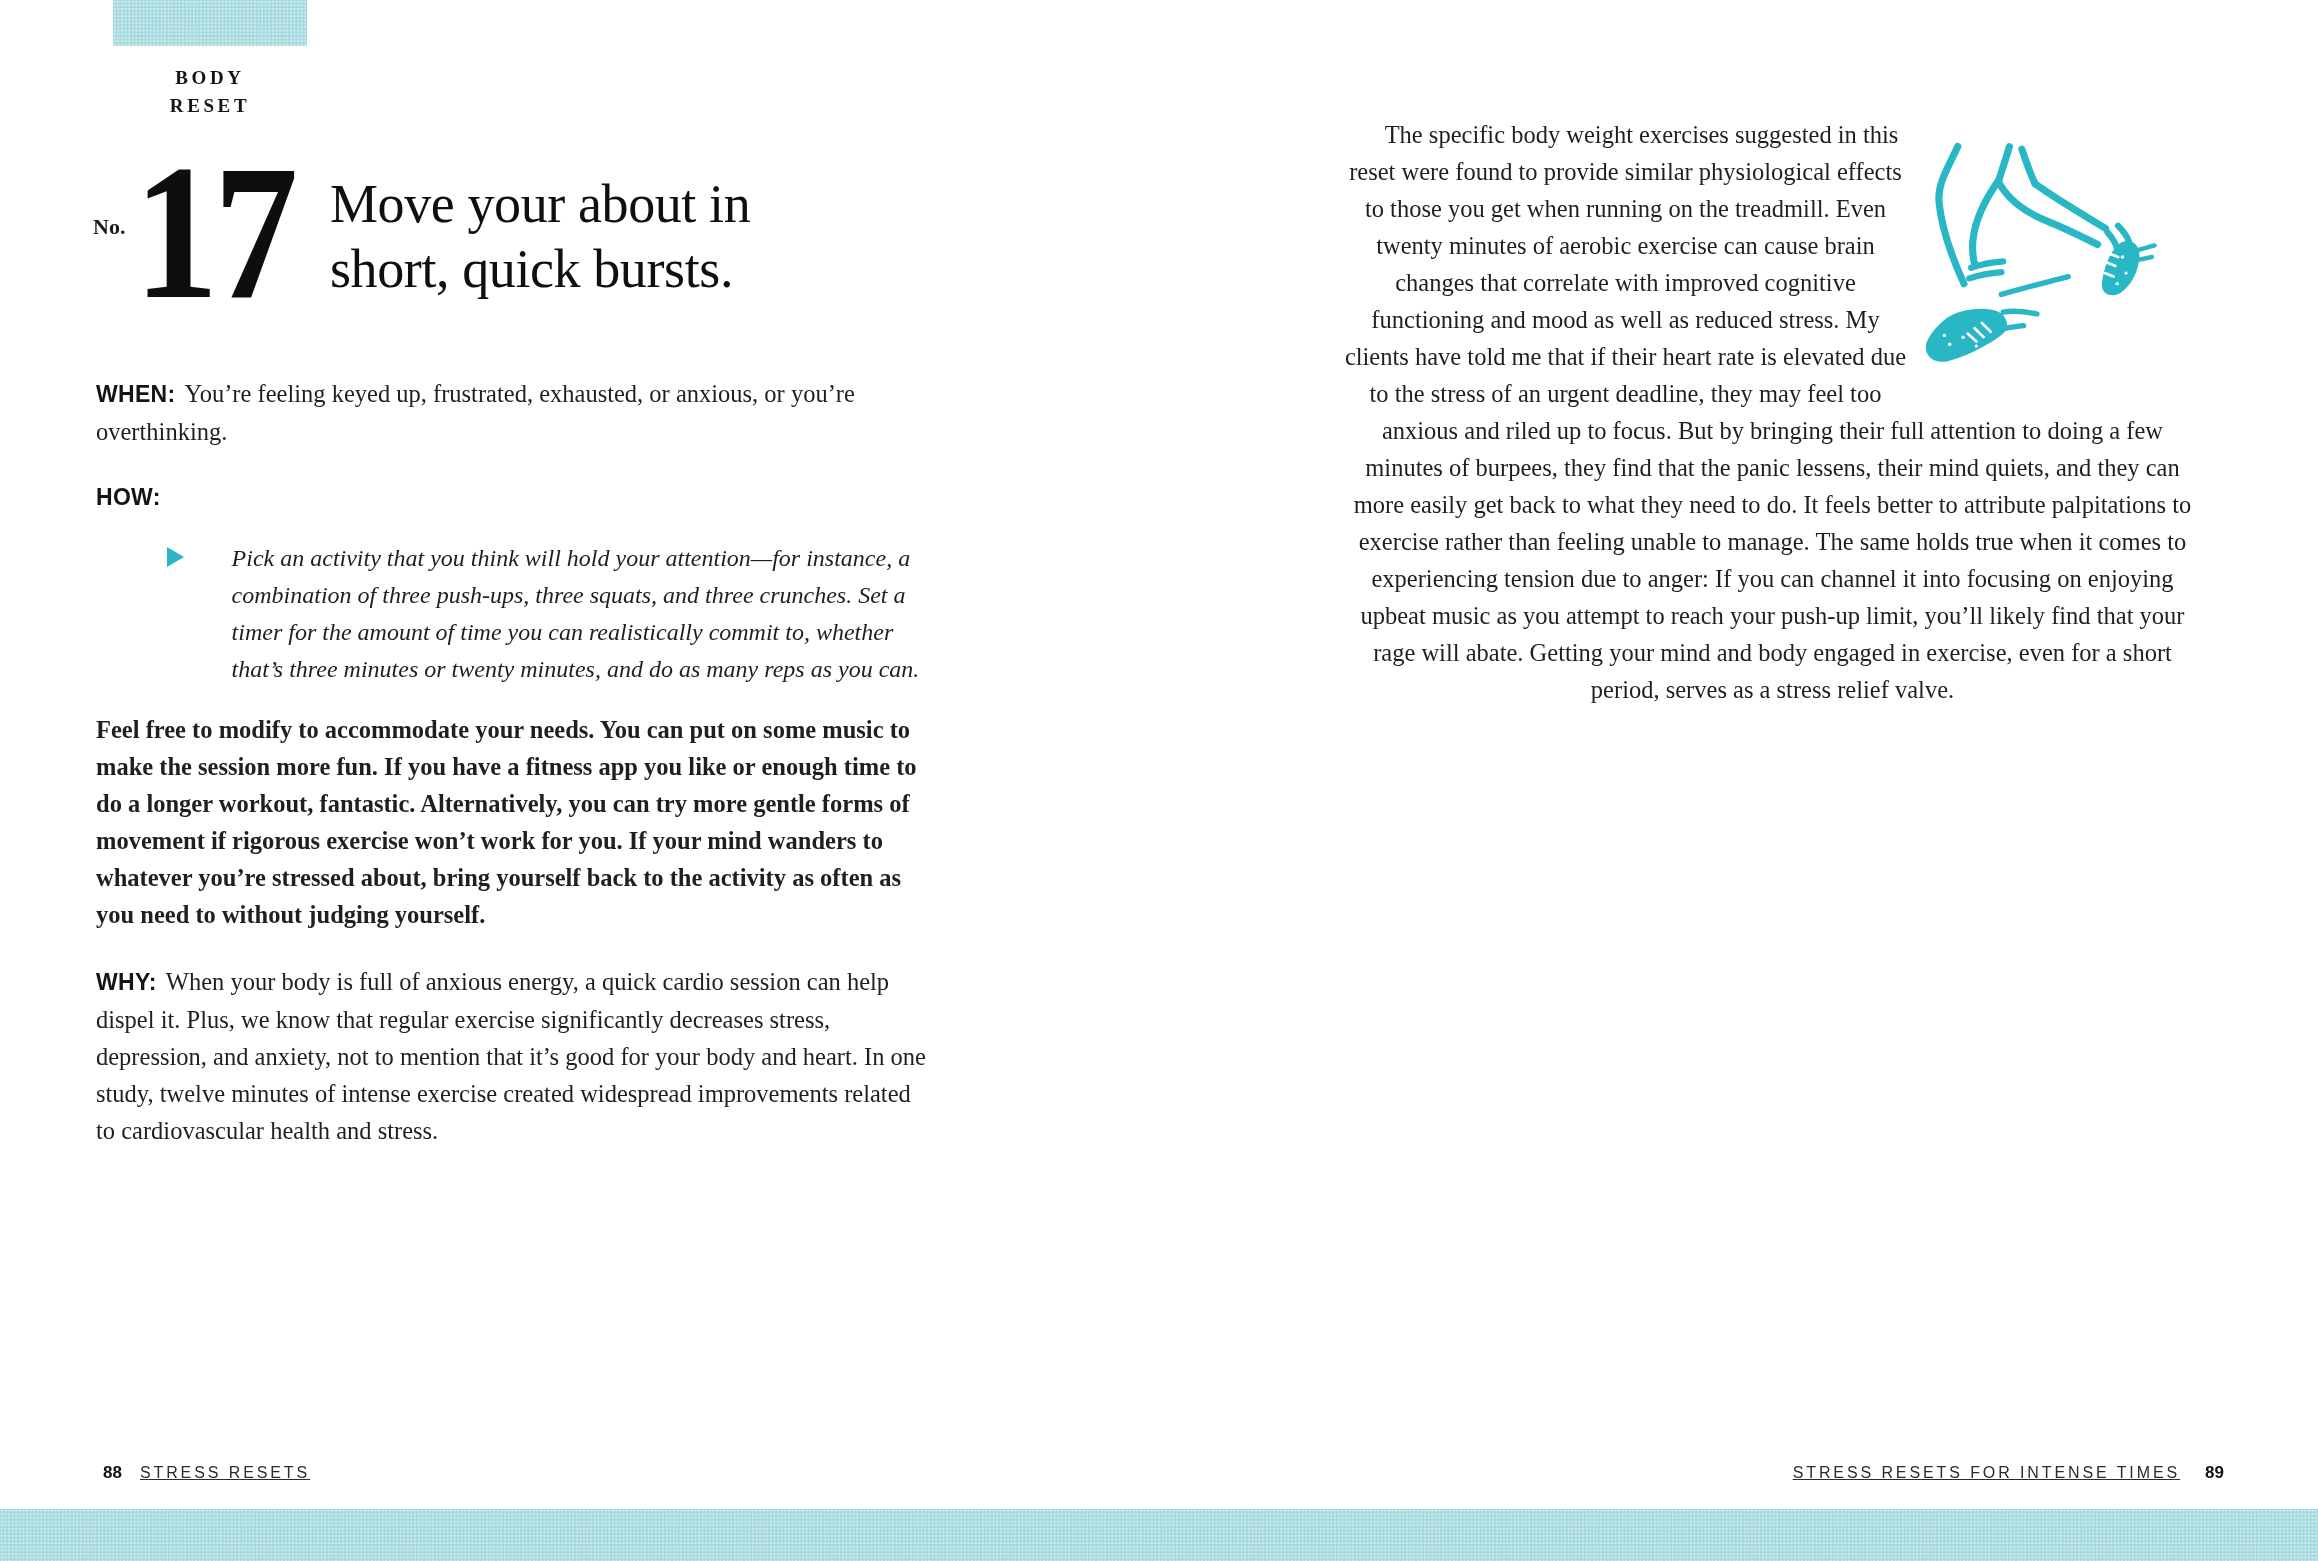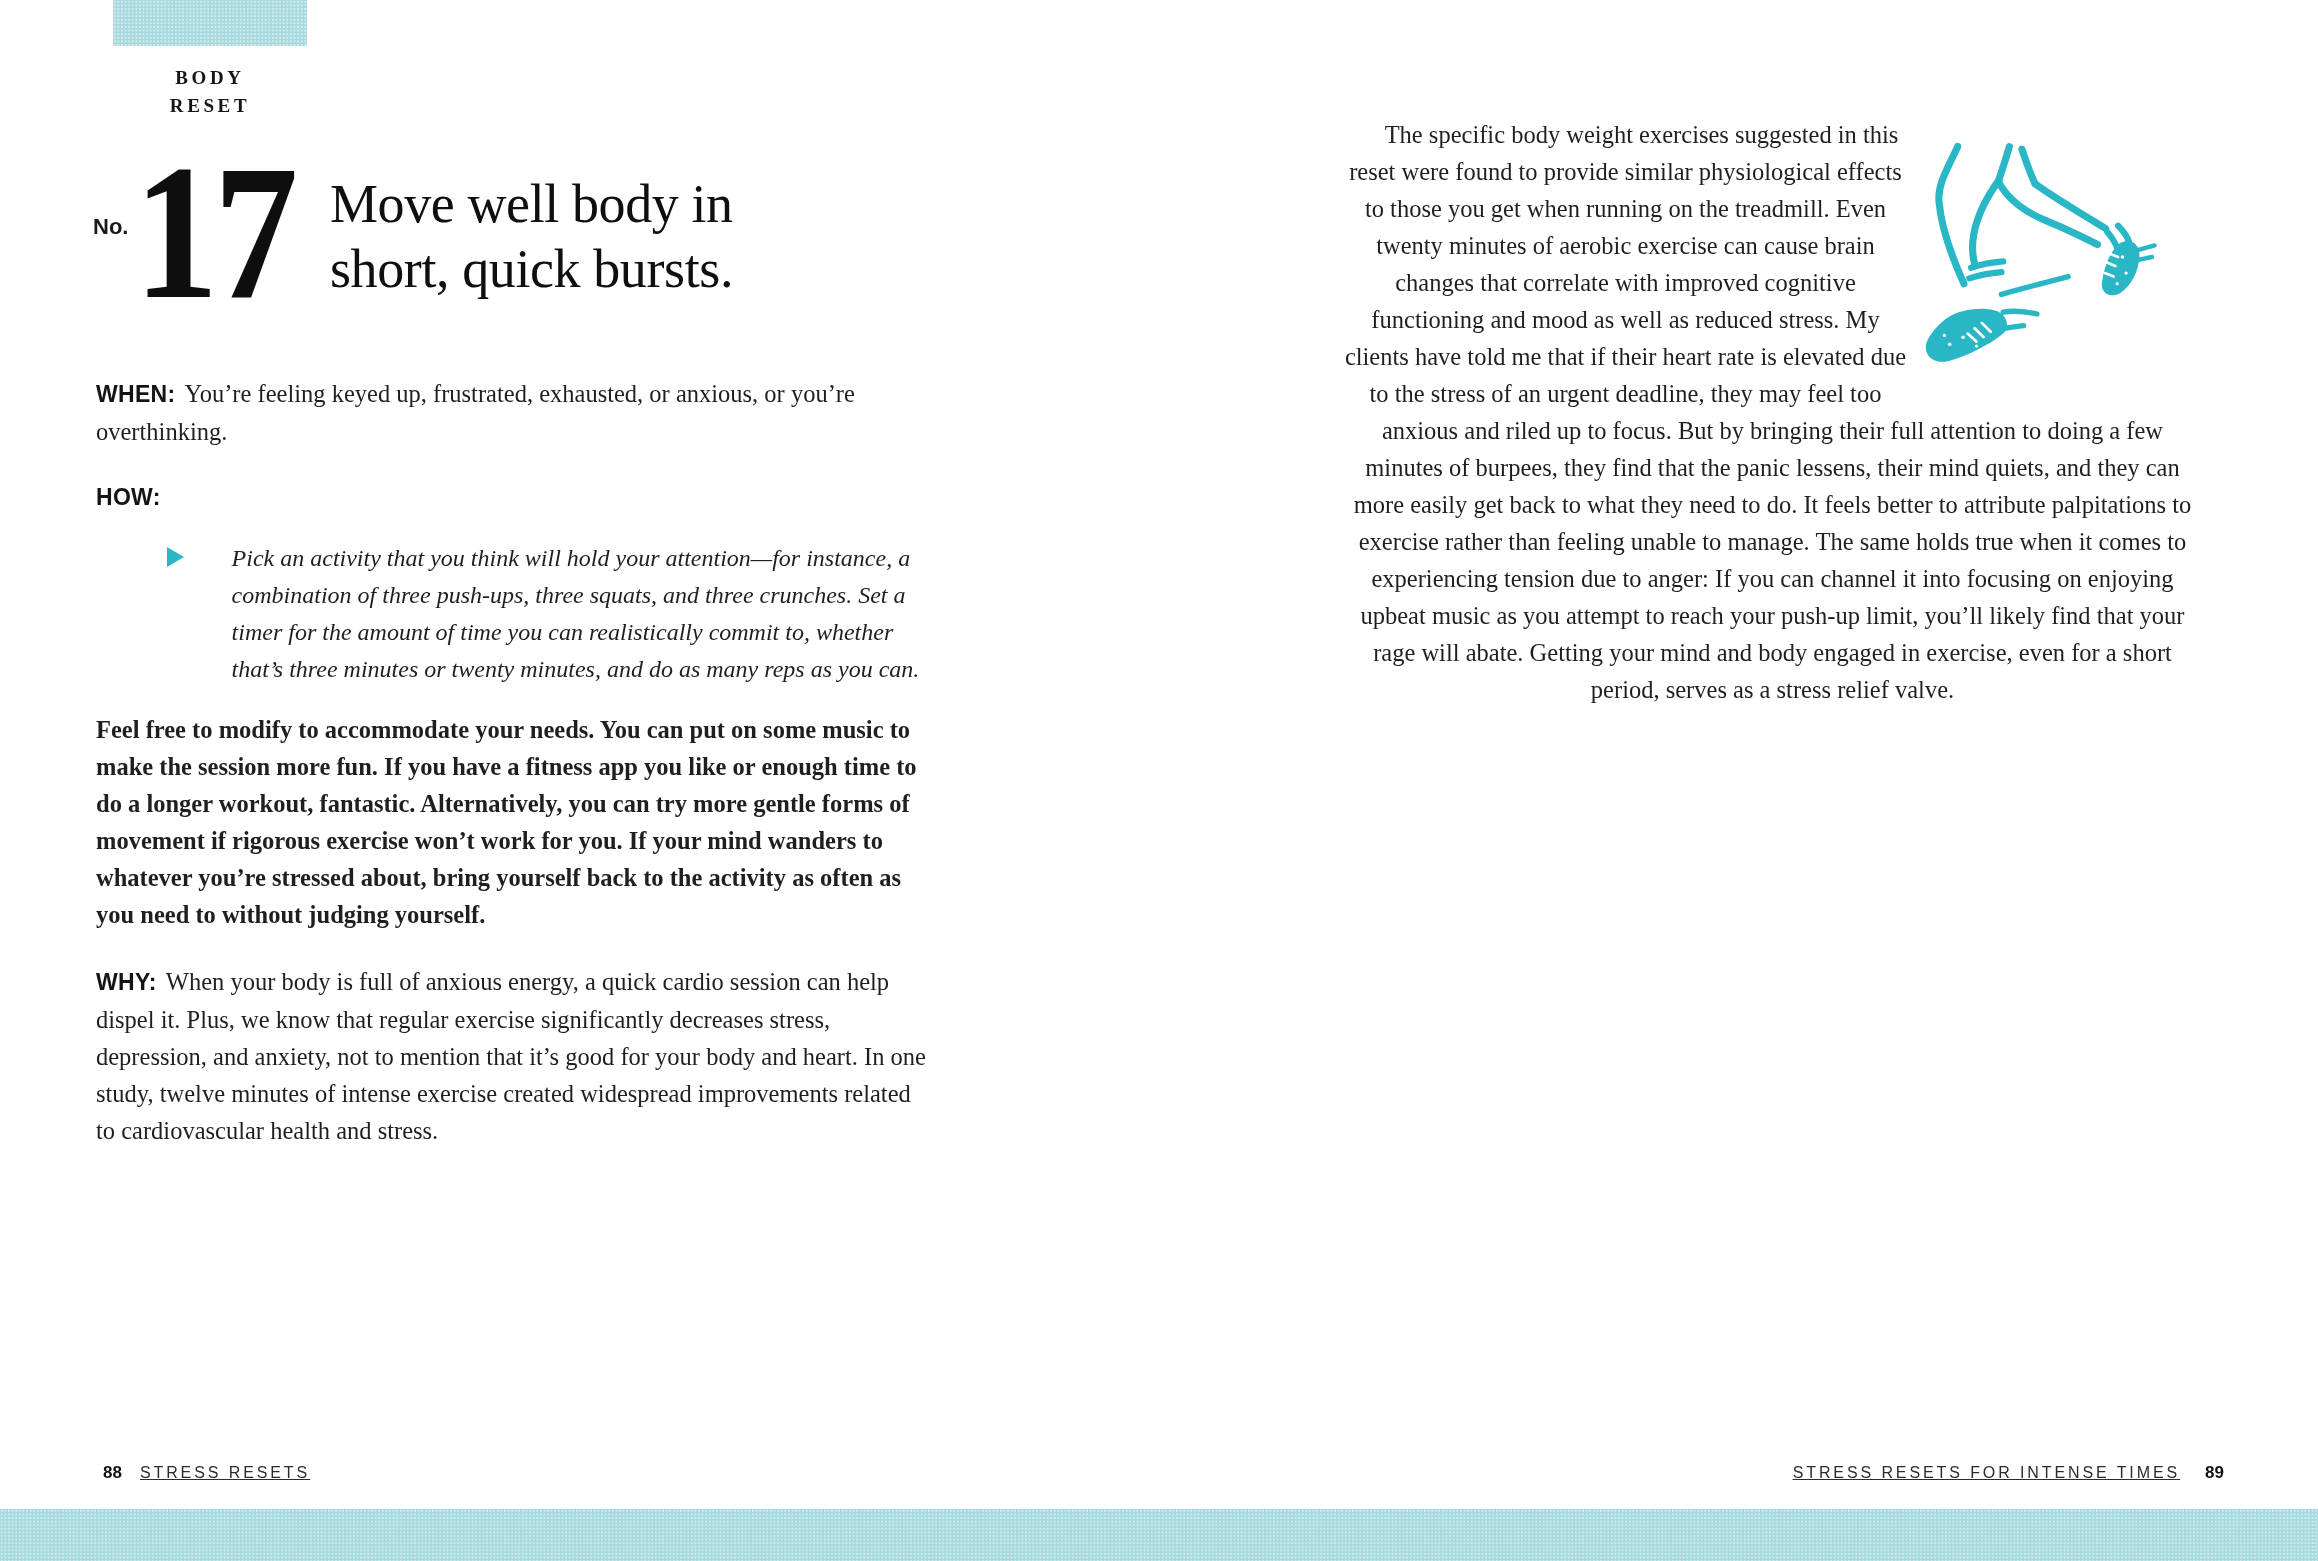--- a/index.html
+++ b/index.html
@@ -30,21 +30,21 @@
     text-align:center;
     font-family:"Liberation Serif","DejaVu Serif",serif;
     font-weight:700;font-size:19px;line-height:28px;letter-spacing:3.6px;
     color:#151515;
   }
   .corner-tag span{display:block;max-width:118px;margin:0 auto;}
 
   
   .no-label{
     left:93px;top:214px;
-    font-family:Liberation Sans, sans-serif;
+    font-family:Liberation Serif, serif;
     font-weight:700;font-size:22px;color:#1a1a1a;
   }
   .big-number{
     left:134px;top:166px;
     font-family:"Liberation Serif","DejaVu Serif",serif;
     font-weight:700;font-size:192px;line-height:134px;letter-spacing:-5.4px;
     transform:scaleX(.88);transform-origin:left top;
     color:#0e0e0e;
   }
   .title{
@@ -105,21 +105,21 @@
 <body>
 
 <div class="abs corner-block"></div>
 <div class="abs corner-tag">
   <span>BODY RESET</span>
 </div>
 
 <div class="abs no-label">No.</div>
 <div class="abs big-number">17</div>
 <div class="abs title">
-  <div>Move well body in</div>
+  <div>Move your about in</div>
   <div>short, quick bursts.</div>
 </div>
 
 <div class="abs left-col">
   <p class="when-p"><span class="h-label">WHEN:</span><span>You’re feeling keyed up, frustrated, exhausted, or anxious, or you’re overthinking.</span></p>
 
   <span class="how-label">HOW:</span>
 
   <div class="bullets">
     <div class="bullet">

